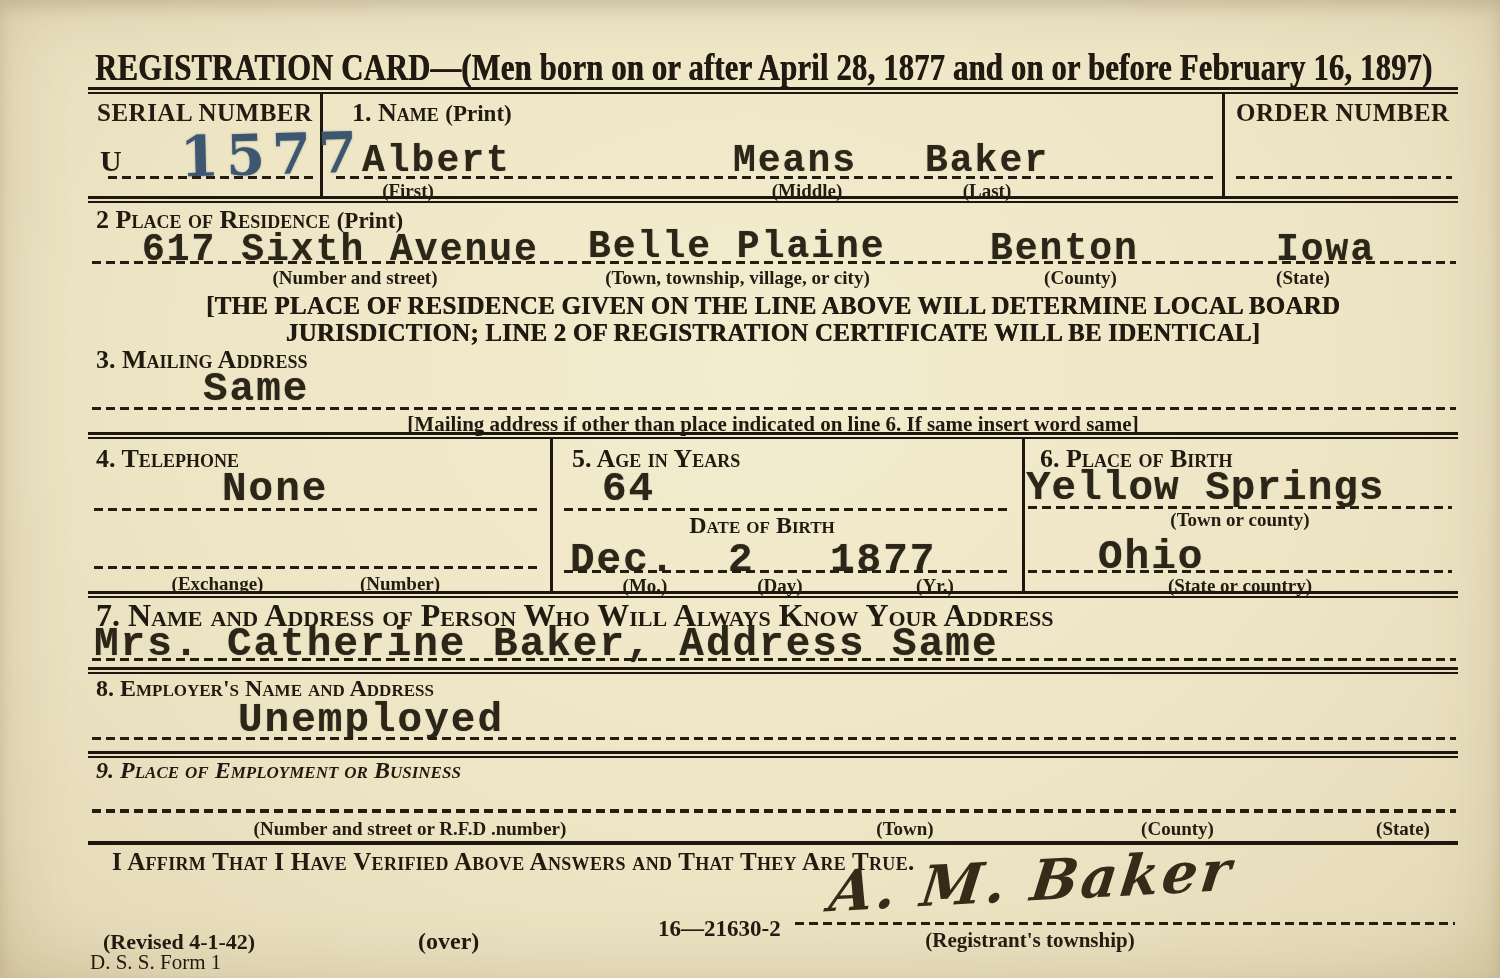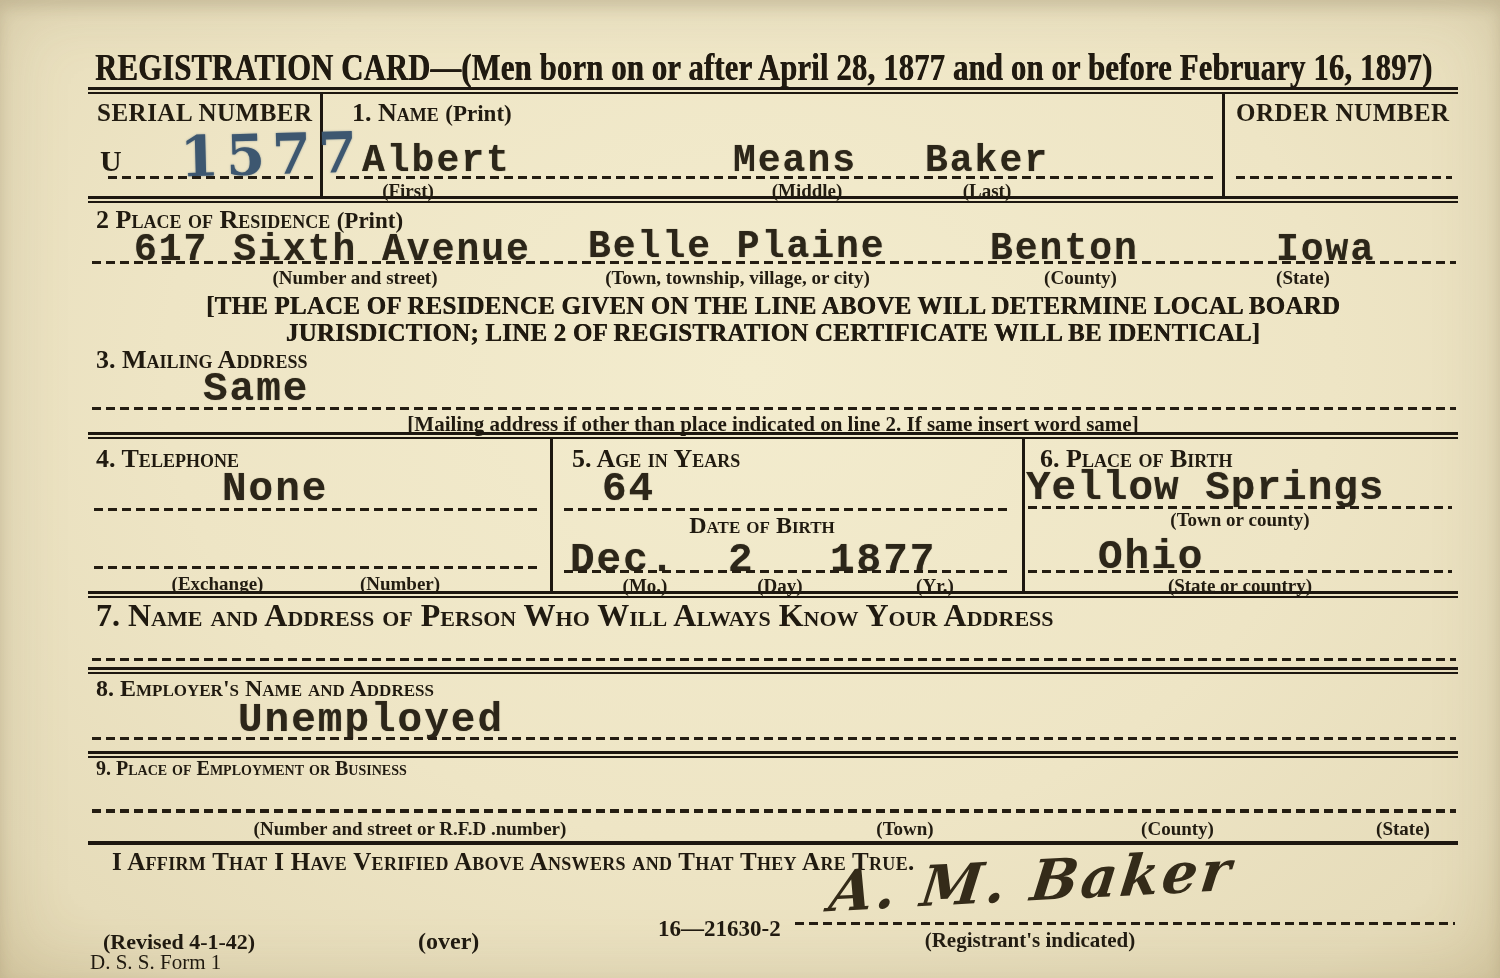--- a/index.html
+++ b/index.html
@@ -91,37 +91,37 @@
   <div class="abs typed" style="left:733px;top:139px;">Means</div>
   <div class="abs typed" style="left:925px;top:139px;">Baker</div>
   <div class="abs dash" style="left:336px;top:176px;width:878px;"></div>
   <div class="abs dash" style="left:1236px;top:176px;width:216px;"></div>
 
   <div class="abs cap" style="left:348px;top:180px;width:120px;">(First)</div>
   <div class="abs cap" style="left:737px;top:180px;width:140px;">(Middle)</div>
   <div class="abs cap" style="left:927px;top:180px;width:120px;">(Last)</div>
 
   <div class="abs seclbl" style="left:96px;top:205px;"><span class="sc">2 Place of Residence</span> <span style="font-size:23px;">(Print)</span></div>
-  <div class="abs typed" style="left:134px;top:228px;">617 Sixth Avenue</div>
+  <div class="abs typed" style="left:142px;top:228px;">617 Sixth Avenue</div>
   <div class="abs typed" style="left:990px;top:227px;">Benton</div>
   <div class="abs typed" style="left:588px;top:225px;">Belle Plaine</div>
   <div class="abs typed" style="left:1276px;top:228px;">Iowa</div>
   <div class="abs dash" style="left:92px;top:261px;width:1364px;"></div>
   <div class="abs cap" style="left:225px;top:267px;width:260px;">(Number and street)</div>
   <div class="abs cap" style="left:565px;top:267px;width:345px;">(Town, township, village, or city)</div>
   <div class="abs cap" style="left:1018px;top:267px;width:125px;">(County)</div>
   <div class="abs cap" style="left:1248px;top:267px;width:110px;">(State)</div>
 
   <div class="abs notice" style="top:292px;">[THE PLACE OF RESIDENCE GIVEN ON THE LINE ABOVE WILL DETERMINE LOCAL BOARD</div>
   <div class="abs notice" style="top:319px;">JURISDICTION; LINE 2 OF REGISTRATION CERTIFICATE WILL BE IDENTICAL]</div>
 
   <div class="abs seclbl sc" style="left:96px;top:345px;">3. Mailing Address</div>
   <div class="abs typed big" style="left:203px;top:366px;">Same</div>
   <div class="abs dash" style="left:92px;top:407px;width:1364px;"></div>
-  <div class="abs hint" style="top:412px;">[Mailing address if other than place indicated on line 2.  If same insert word same]</div>
+  <div class="abs hint" style="top:412px;">[Mailing address if other than place indicated on line 6.  If same insert word same]</div>
 
   <div class="abs seclbl sc" style="left:96px;top:444px;">4. Telephone</div>
   <div class="abs typed big" style="left:222px;top:466px;">None</div>
   <div class="abs dash" style="left:94px;top:508px;width:448px;"></div>
   <div class="abs dash" style="left:94px;top:566px;width:448px;"></div>
   <div class="abs cap" style="left:155px;top:573px;width:125px;">(Exchange)</div>
   <div class="abs cap" style="left:340px;top:573px;width:120px;">(Number)</div>
 
   <div class="abs seclbl sc" style="left:572px;top:444px;">5. Age in Years</div>
   <div class="abs typed big" style="left:602px;top:466px;">64</div>
@@ -137,37 +137,38 @@
 
   <div class="abs seclbl sc" style="left:1040px;top:444px;">6. Place of Birth</div>
   <div class="abs typed big" style="left:1026px;top:465px;letter-spacing:1px;">Yellow Springs</div>
   <div class="abs dash" style="left:1028px;top:506px;width:424px;"></div>
   <div class="abs cap" style="left:1140px;top:509px;width:200px;">(Town or county)</div>
   <div class="abs typed big" style="left:1098px;top:534px;">Ohio</div>
   <div class="abs dash" style="left:1028px;top:570px;width:424px;"></div>
   <div class="abs cap" style="left:1130px;top:575px;width:220px;">(State or country)</div>
 
   <div class="abs seclbl sc" style="left:96px;top:597px;font-size:32px;">7. Name and Address of Person Who Will Always Know Your Address</div>
+  <div class="abs typed big" style="left:94px;top:621px;">Mrs. Catherine Baker, Address Same</div>
   <div class="abs dash" style="left:92px;top:658px;width:1364px;"></div>
 
   <div class="abs seclbl sc" style="left:96px;top:675px;font-size:24px;">8. Employer's Name and Address</div>
   <div class="abs typed big" style="left:238px;top:697px;">Unemployed</div>
   <div class="abs dash" style="left:92px;top:737px;width:1364px;"></div>
 
-  <div class="abs seclbl sc" style="left:96px;top:757px;font-size:20px;">9. Place of Employment or Business</div>
+  <div class="abs seclbl sc" style="left:96px;top:757px;font-size:24px;font-style:italic;">9. Place of Employment or Business</div>
   <div class="abs dash bold" style="left:92px;top:809px;width:1364px;"></div>
   <div class="abs cap" style="left:210px;top:818px;width:400px;">(Number and street or R.F.D .number)</div>
   <div class="abs cap" style="left:845px;top:818px;width:120px;">(Town)</div>
   <div class="abs cap" style="left:1115px;top:818px;width:125px;">(County)</div>
   <div class="abs cap" style="left:1348px;top:818px;width:110px;">(State)</div>
 
   <div class="abs affirm sc" style="left:112px;top:848px;">I Affirm That I Have Verified Above Answers and That They Are True.</div>
 
   <div class="abs foot1" style="left:90px;top:902px;">D. S. S. Form 1</div>
   <div class="abs foot2" style="left:103px;top:929px;">(Revised 4-1-42)</div>
   <div class="abs foot2" style="left:418px;top:928px;font-size:24px;">(over)</div>
   <div class="abs code" style="left:658px;top:916px;">16—21630-2</div>
 
   <div class="abs sig" style="left:830px;top:858px;">A. M. Baker</div>
   <div class="abs dash" style="left:795px;top:922px;width:660px;"></div>
-  <div class="abs cap" style="left:920px;top:928px;width:220px;font-size:21px;">(Registrant's indicated)</div>
+  <div class="abs cap" style="left:920px;top:928px;width:220px;font-size:21px;">(Registrant's township)</div>
 
 </div>
 
 </body></html>

